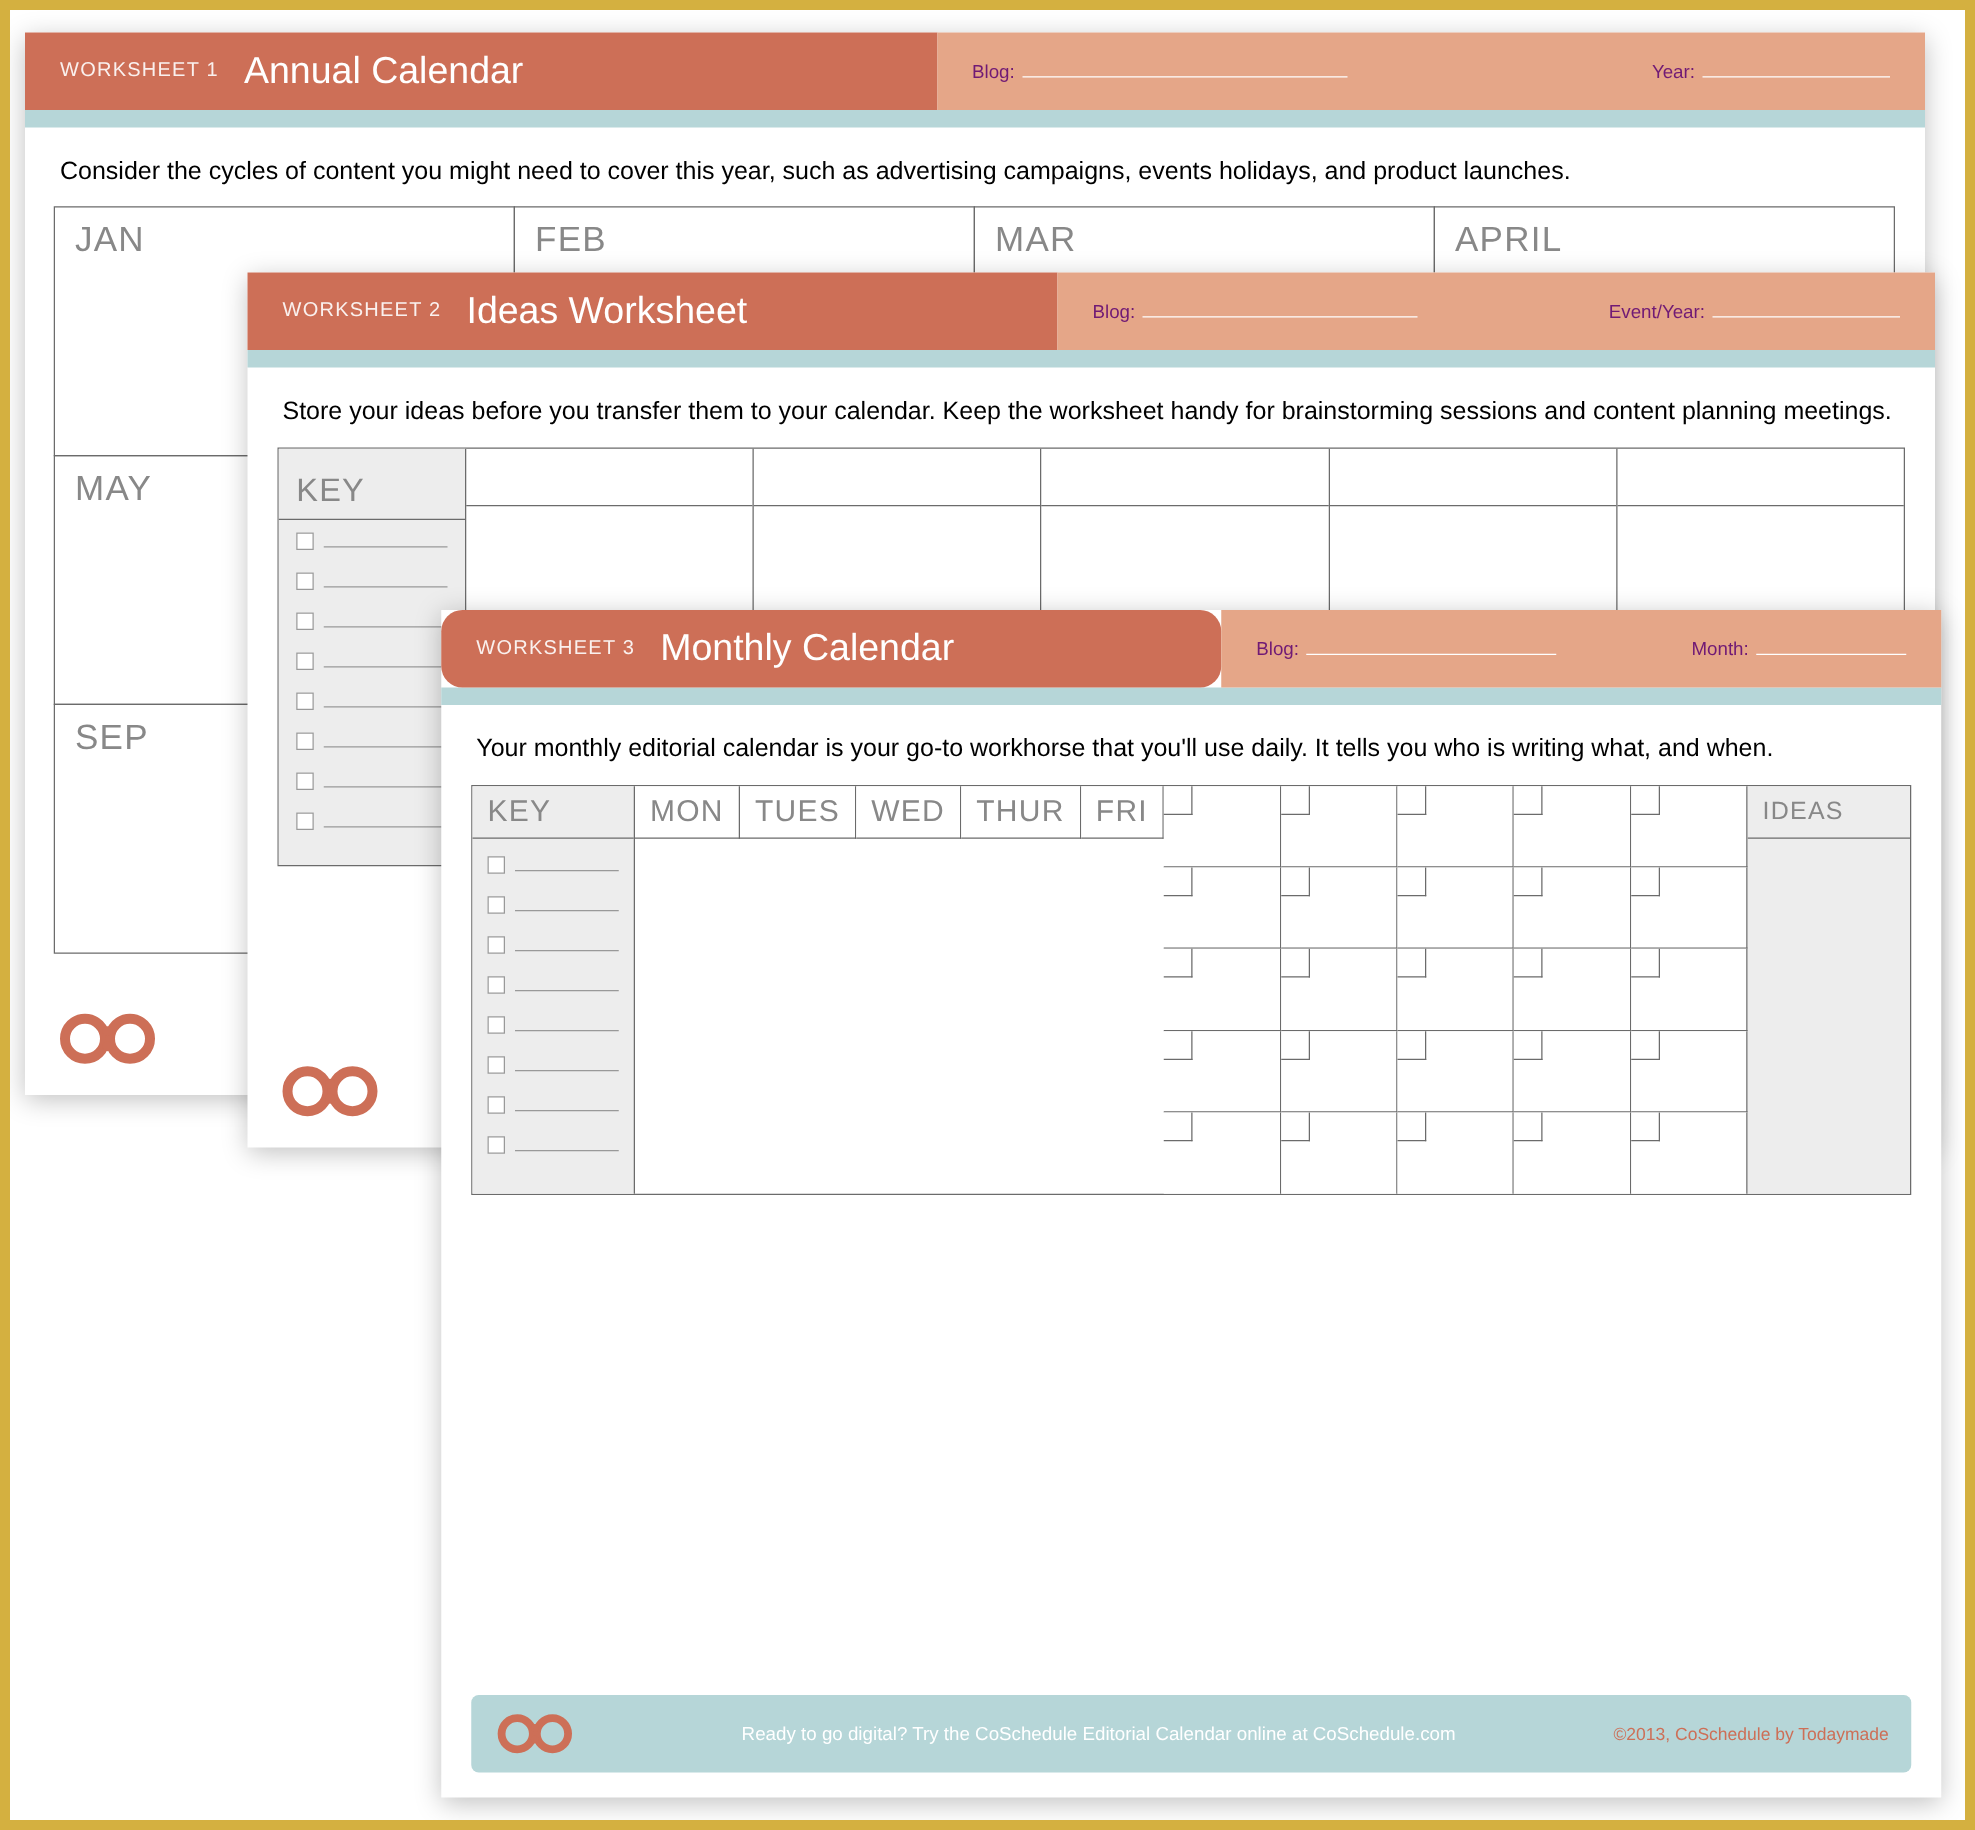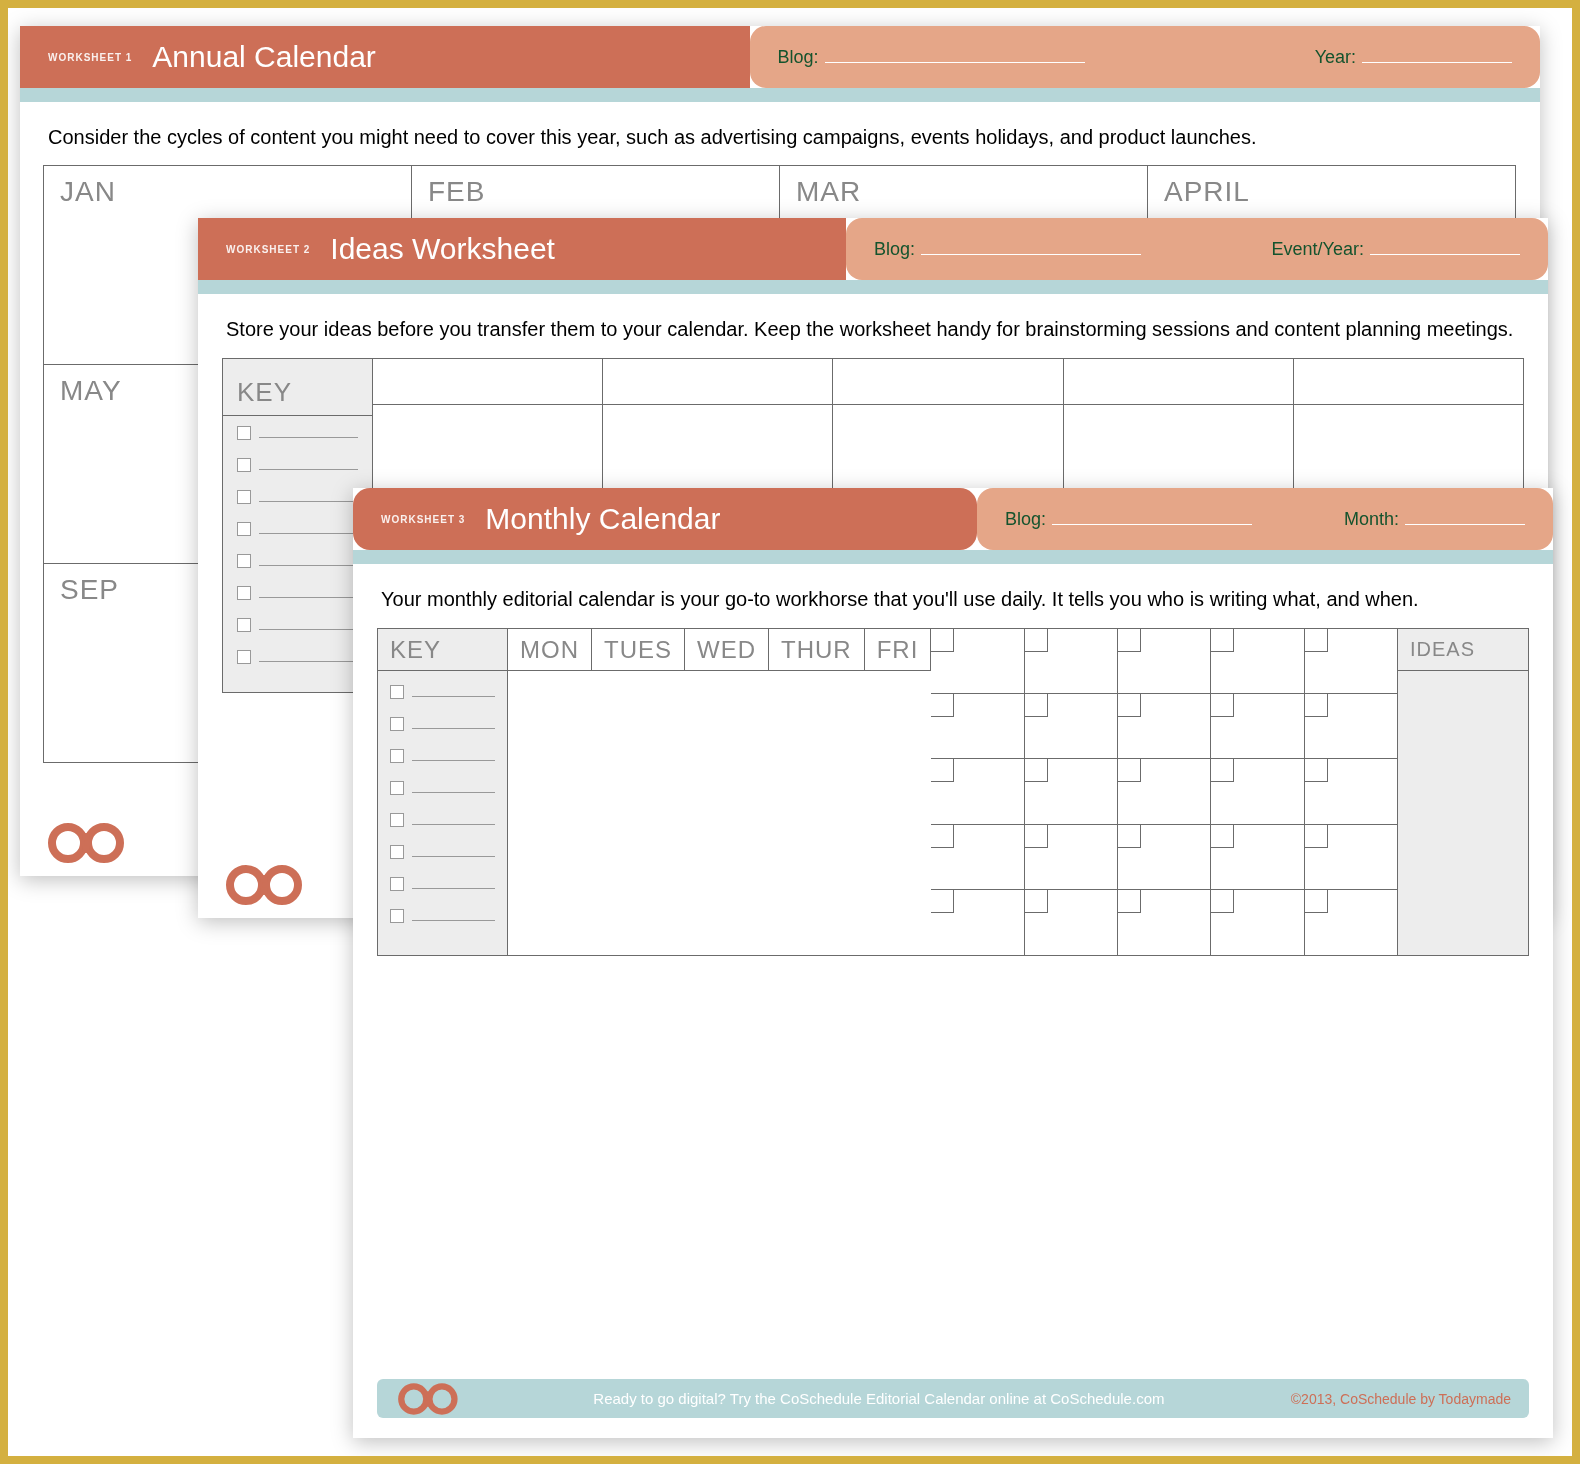--- a/index.html
+++ b/index.html
@@ -30,39 +30,38 @@
   .banner-left {
     background: #cd6f57;
     display: flex;
     align-items: center;
     padding: 0 28px;
     gap: 20px;
     flex: 0 0 48%;
   }
   .sheet3 .banner-left { flex: 0 0 52%; border-radius: 17px; }
   .banner-left .ws-num {
-    font-size: 10px;
+    font-size: 16px;
     letter-spacing: 1px;
-    font-weight: 700;
+    font-weight: 400;
     opacity: 0.9;
   }
   .banner-left .ws-title {
     font-size: 30px;
     font-weight: 300;
   }
   .banner-right {
     background: #e5a688;
     flex: 1;
     display: flex;
     align-items: center;
     justify-content: space-between;
     padding: 0 28px;
-    font-size: 18px;
-    color: #14532d;
-    border-radius: 16px;
+    font-size: 15px;
+    color: #701a75;
   }
   .fill-field {
     display: flex;
     align-items: baseline;
     gap: 6px;
   }
   .fill-line {
     display: inline-block;
     border-bottom: 1.5px solid #fff;
     min-width: 150px;
@@ -215,21 +214,21 @@
     height: 42px;
     display:flex;align-items:center;
     padding:0 12px;
     font-size: 20px;
     color:#888; font-weight:300; letter-spacing:1px;
     border-bottom: 1.5px solid #6b6b6b;
   }
   .footer-bar {
     position: absolute;
     left: 24px; right: 24px; bottom: 20px;
-    height: 39px;
+    height: 62px;
     background: #b6d6d8;
     display:flex;
     align-items:center;
     padding: 0 18px;
     gap: 18px;
     border-radius: 6px;
   }
   .sheet1 .footer-bar, .sheet2 .footer-bar {
     left: 24px; bottom: 14px; width: 150px; right:auto;
     background: transparent; padding:0;

